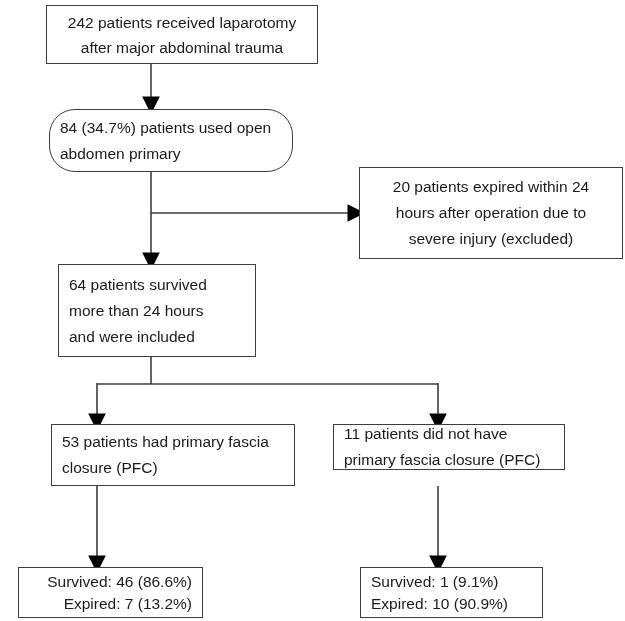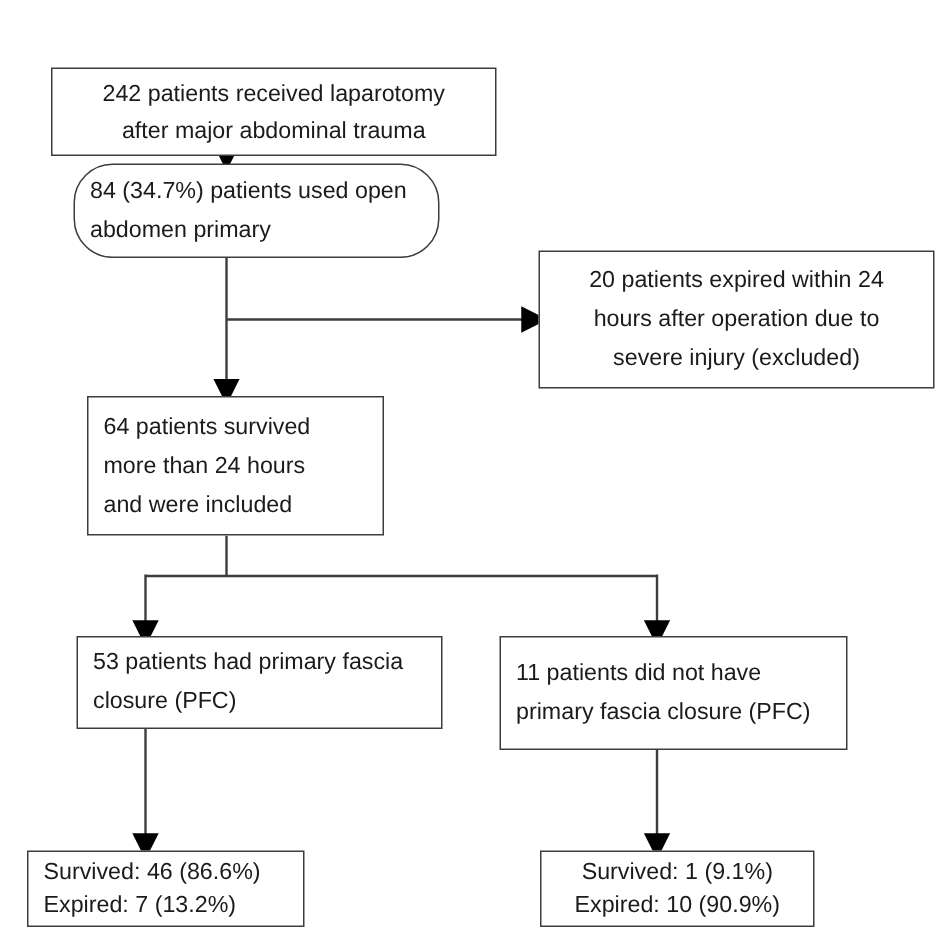--- a/index.html
+++ b/index.html
@@ -42,28 +42,28 @@
     text-align: left;
   }
   .node.center {
     align-items: center;
     text-align: center;
   }
   .node .line {
     white-space: nowrap;
   }
   
-  #n-laparotomy      { left: 34px;  top: 5px;   width: 297px; height: 59px; line-height: 25px; margin-top: 40px; }
+  #n-laparotomy      { left: 46px;  top: 5px;   width: 272px; height: 59px; line-height: 25px; }
   #n-open-abdomen    { left: 49px;  top: 109px; width: 244px; height: 63px; border-radius: 26px; }
   #n-excluded        { left: 359px; top: 167px; width: 264px; height: 92px; text-align: center; }
   #n-included        { left: 58px;  top: 264px; width: 198px; height: 93px; }
   #n-pfc             { left: 3px;   top: 424px; width: 244px; height: 62px; margin-left: 48px; }
-  #n-no-pfc          { left: 333px; top: 424px; width: 232px; height: 76px; }
-  #n-pfc-outcomes    { left: 18px;  top: 567px; width: 185px; height: 51px; line-height: 22px; }
-  #n-no-pfc-outcomes { left: 360px; top: 567px; width: 183px; height: 51px; line-height: 22px; text-align: center; }
+  #n-no-pfc          { left: 333px; top: 424px; width: 232px; height: 46px; }
+  #n-pfc-outcomes    { left: 18px;  top: 567px; width: 185px; height: 51px; line-height: 22px; align-items: flex-end; }
+  #n-no-pfc-outcomes { left: 360px; top: 567px; width: 183px; height: 51px; line-height: 22px; }
 </style>
 </head>
 <body>
 
 <div class="canvas">
 
   <svg class="connectors" width="625" height="621" viewBox="0 0 625 621" xmlns="http://www.w3.org/2000/svg">
     <defs>
       <marker id="arrow" viewBox="0 0 10 10" refX="2" refY="5" markerWidth="11" markerHeight="11" orient="auto">
         <path d="M0,0 L10,5 L0,10 Z" fill="#000000"></path>

